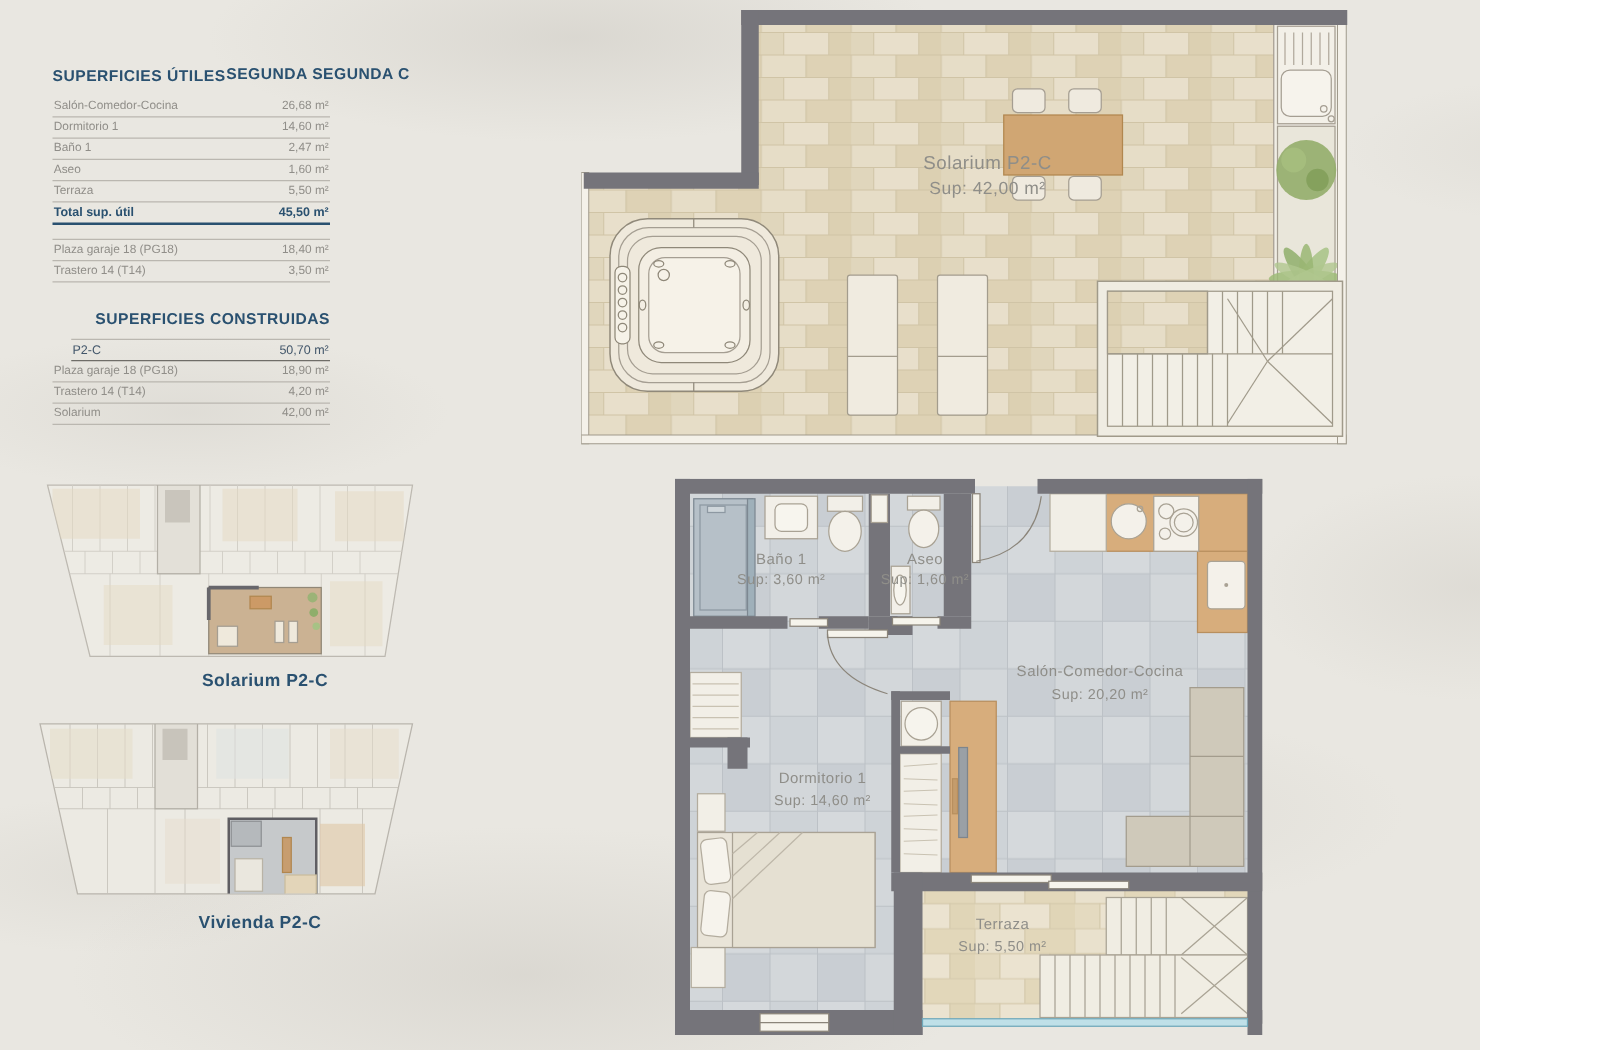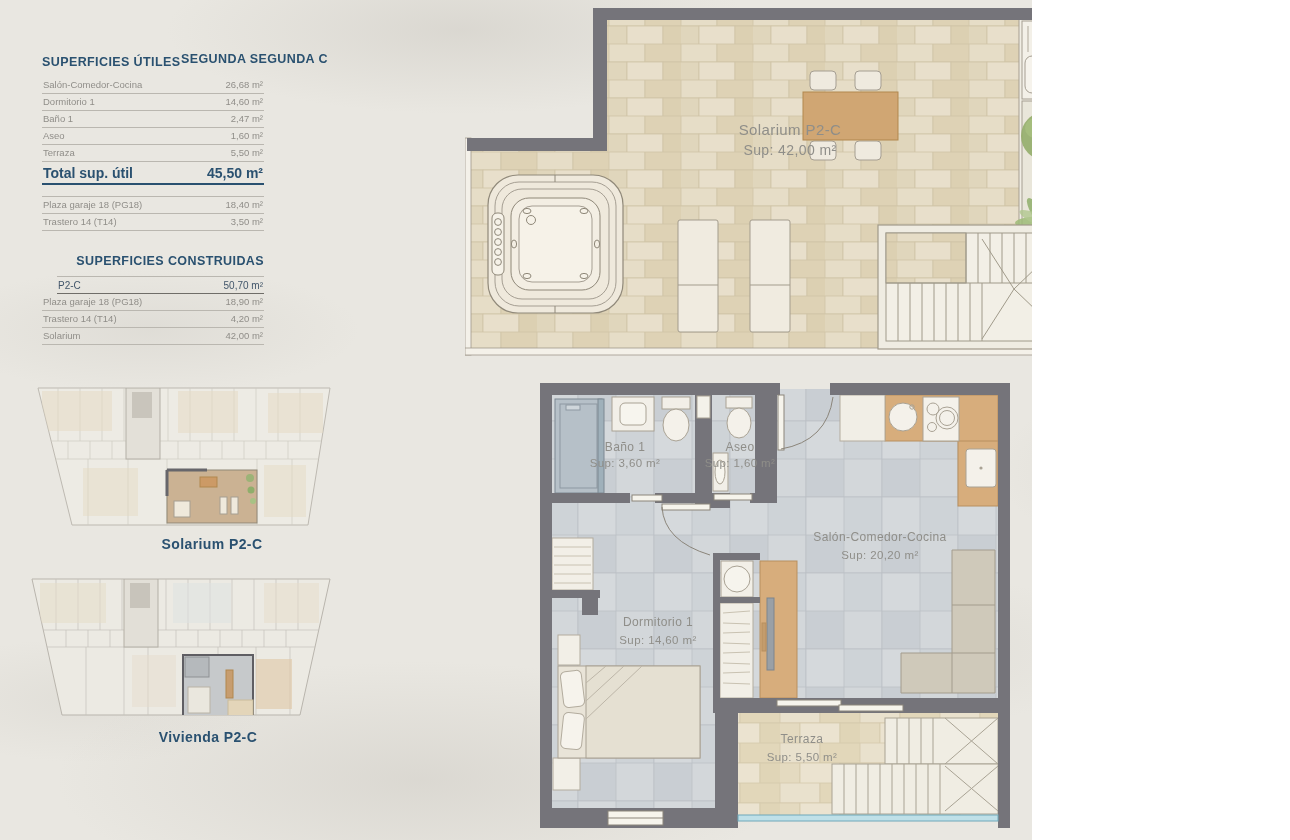--- a/index.html
+++ b/index.html
@@ -1,38 +1,38 @@
 <!DOCTYPE html>
 <html><head>
 <meta charset="utf-8">
 <style>
   html,body{margin:0;padding:0;}
   .stage{
-    position:relative;width:1032px;height:840px;overflow:hidden;
+    position:relative;width:1184px;height:840px;overflow:hidden;
     font-family:"Liberation Sans","DejaVu Sans",sans-serif;
     background:
       radial-gradient(ellipse 420px 120px at 460px 30px, rgba(184,180,172,.30), transparent 70%),
       radial-gradient(ellipse 300px 90px  at 150px 330px, rgba(184,180,172,.20), transparent 70%),
       radial-gradient(ellipse 520px 170px at 420px 780px, rgba(182,178,170,.28), transparent 70%),
       radial-gradient(ellipse 260px 130px at 1180px 470px, rgba(184,180,172,.22), transparent 70%),
       radial-gradient(ellipse 320px 110px at 900px 650px, rgba(188,184,176,.18), transparent 70%),
       radial-gradient(ellipse 220px 80px  at 1230px 120px, rgba(188,184,176,.16), transparent 70%),
       radial-gradient(ellipse 260px 90px  at 90px 700px,  rgba(186,182,174,.18), transparent 70%),
       #e9e7e1;
   }
   
   .tables{position:absolute;left:42px;top:52px;width:222px;}
   .head{position:relative;height:18px;margin-bottom:7px;white-space:nowrap;}
   .sec-title{font-size:12.5px;font-weight:700;color:#2a5170;letter-spacing:.4px;}
   .head .t2{position:absolute;left:139px;top:0;}
   .row{display:flex;justify-content:space-between;align-items:flex-end;
        padding:3px 1px 2px 1px;border-bottom:1px solid #bab7b0;
        font-size:9.5px;color:#908e89;line-height:1.15;}
   .row .v{white-space:nowrap;}
-  .row.total{color:#2a5170;font-weight:700;border-bottom:2px solid #2a5170;font-size:14px;text-align:right;}
+  .row.total{color:#2a5170;font-weight:700;border-bottom:2px solid #2a5170;font-size:10px;text-align:right;}
   .anexos{margin-top:11px;border-top:1px solid #bab7b0;}
   .construidas-title{margin-top:20px;margin-bottom:7px;text-align:right;}
   .row.bold-row{color:#42566a;font-weight:400;font-size:10px;
        border-top:1px solid #bab7b0;border-bottom:1.5px solid #6f6d68;margin-left:15px;}
   
   .plan{position:absolute;}
   svg text{font-family:"Liberation Sans","DejaVu Sans",sans-serif;fill:#8f8e89;letter-spacing:.4px;}
   .caption{position:absolute;width:200px;text-align:center;
            font-size:14px;font-weight:700;color:#2a5170;letter-spacing:.4px;}
 </style>

